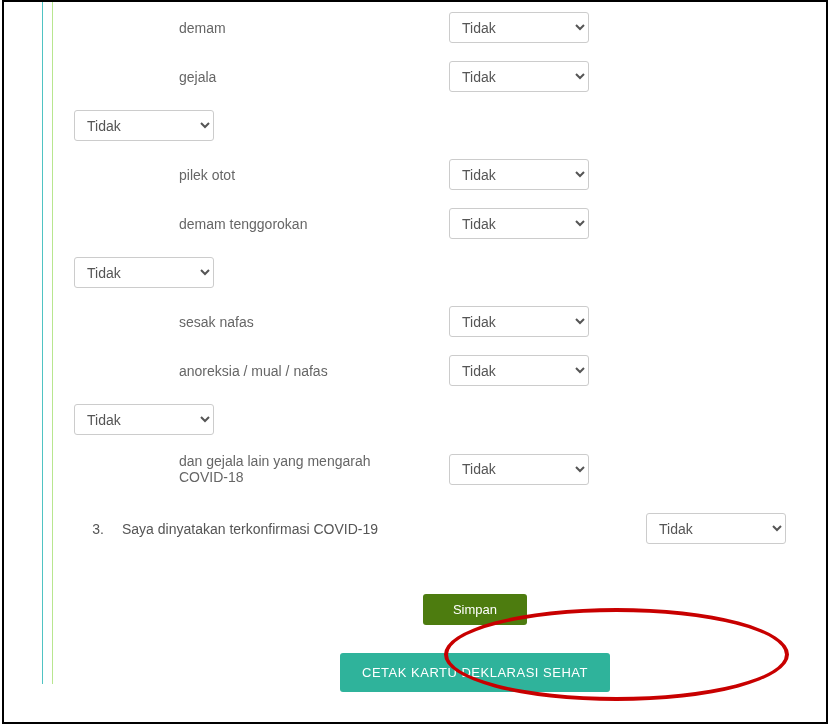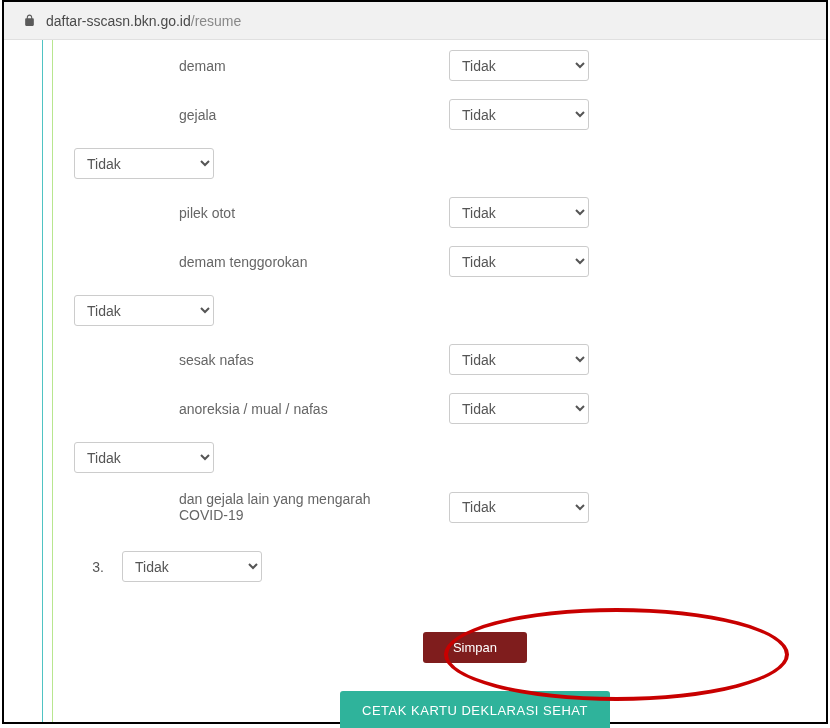--- a/index.html
+++ b/index.html
@@ -129,21 +129,21 @@
       width: 140px;
       margin-right: 10px;
     }
     .buttons-area {
       text-align: center;
       margin-top: 20px;
       position: relative;
       padding-left: 80px;
     }
     .btn-simpan {
-      background: #7f1d1d;
+      background: #4d7c0f;
       color: #fff;
       border: none;
       padding: 8px 30px;
       font-size: 13px;
       border-radius: 3px;
       cursor: pointer;
       margin-bottom: 28px;
       display: inline-block;
     }
     .btn-cetak {
@@ -164,30 +164,20 @@
       height: 93px;
       left: 440px;
       top: 606px;
       pointer-events: none;
     }
   </style>
 </head>
 <body>
 
 <div class="browser-frame">
-  <div class="address-bar">
-    <span class="lock-icon">
-      <svg width="13" height="13" viewBox="0 0 24 24" fill="#5a5a5a">
-        <path d="M18 8h-1V6c0-2.76-2.24-5-5-5S7 3.24 7 6v2H6c-1.1 0-2 .9-2 2v10c0 1.1.9 2 2 2h12c1.1 0 2-.9 2-2V10c0-1.1-.9-2-2-2zM9 6c0-1.66 1.34-3 3-3s3 1.34 3 3v2H9V6z"></path>
-      </svg>
-    </span>
-    <span class="url-text">
-      <span>daftar-sscasn.bkn.go.id</span><span class="url-path">/resume</span>
-    </span>
-  </div>
 
   <div class="content-area">
     <div class="vertical-line-1"></div>
     <div class="vertical-line-2"></div>
 
     <div id="symptom-list">
         <div class="symptom-row" style="margin-top: -8px;">
           <div class="symptom-label">demam</div>
           <div class="select-wrap"><select class="select-short"><option>Tidak</option></select></div>
         </div>
@@ -214,27 +204,28 @@
           <div class="select-wrap"><select class="select-short"><option>Tidak</option></select></div>
         </div>
         <div class="symptom-row">
           <div class="symptom-label">anoreksia / mual / nafas</div>
           <div class="select-wrap"><select class="select-short"><option>Tidak</option></select></div>
         </div>
         <div class="symptom-row">
           <div class="select-wrap"><select class="select-short"><option>Tidak</option></select></div>
         </div>
         <div class="symptom-row">
-          <div class="symptom-label">dan gejala lain yang mengarah COVID-19</div>
+          <div class="symptom-label">dan gejala lain yang mengarah COVID-18</div>
           <div class="select-wrap"><select class="select-short"><option>Tidak</option></select></div>
         </div>
       </div>
 
     <div class="question-row">
       <div class="q-number">3.</div>
+      <div class="q-text">Saya dinyatakan terkonfirmasi COVID-19</div>
       <div class="q-select">
         <select class="select-long">
           <option>Tidak</option>
         </select>
       </div>
     </div>
 
     <div class="buttons-area">
       <button class="btn-simpan">Simpan</button>
       <br>

